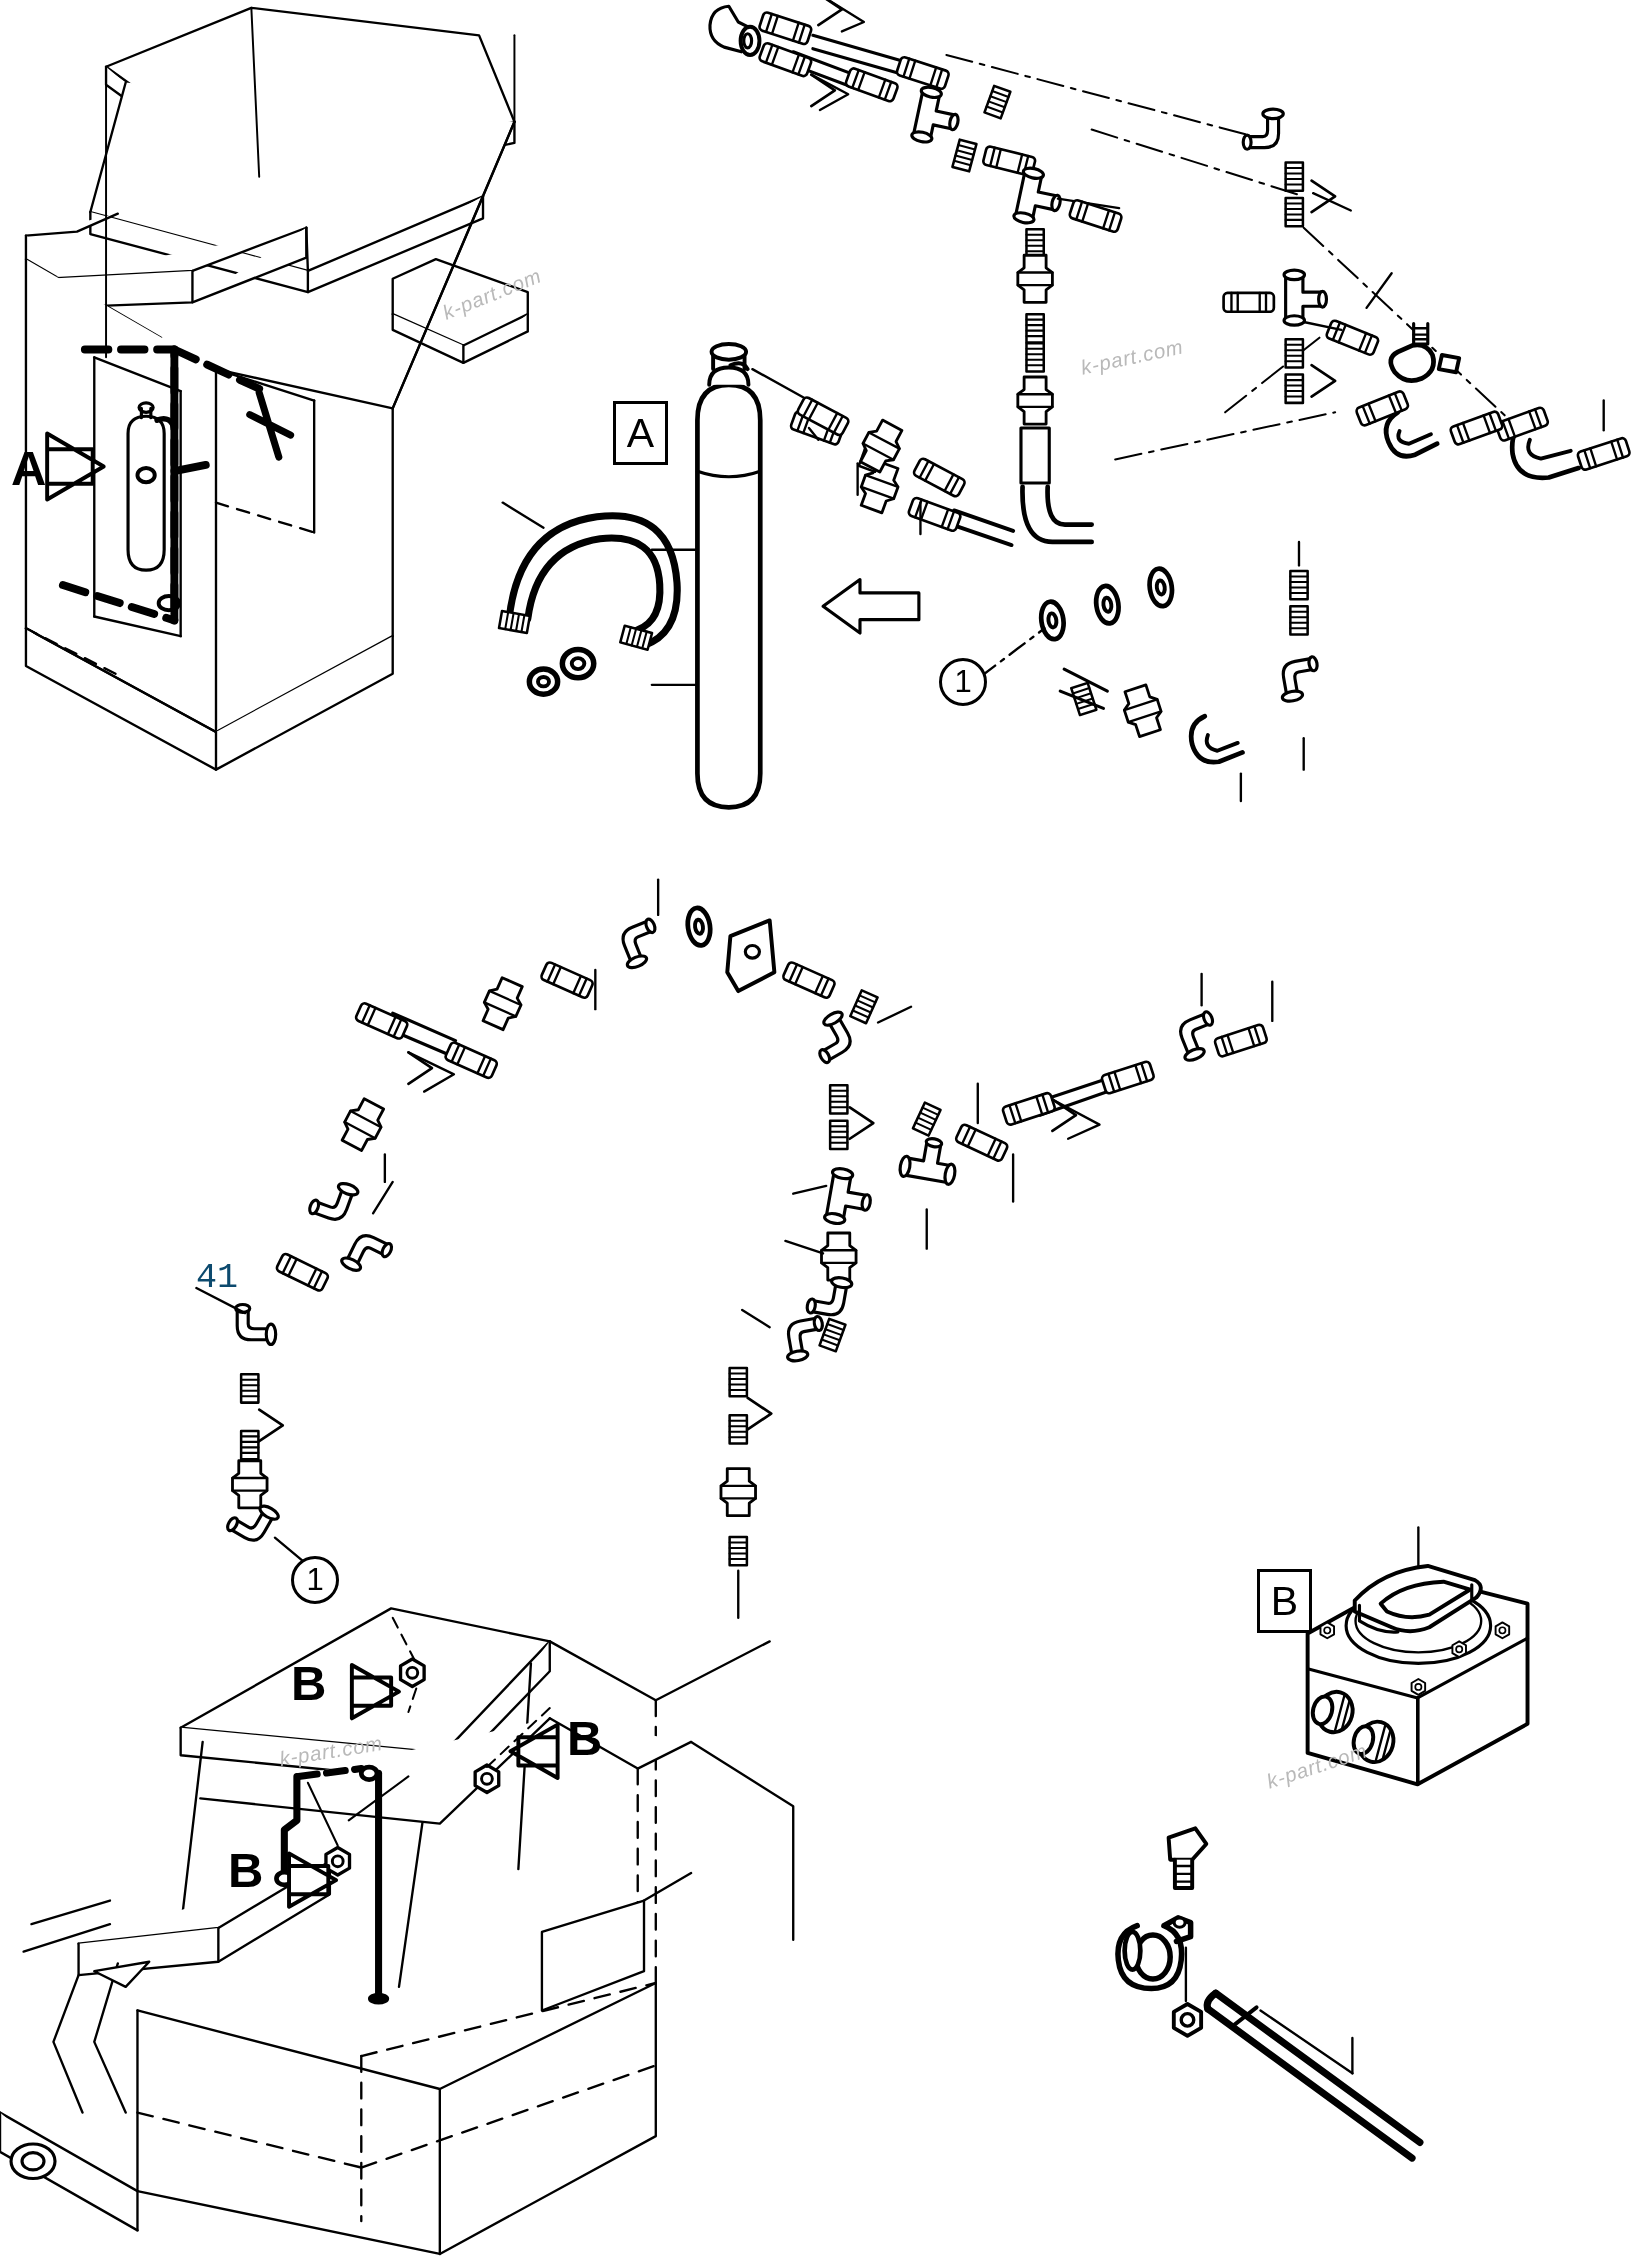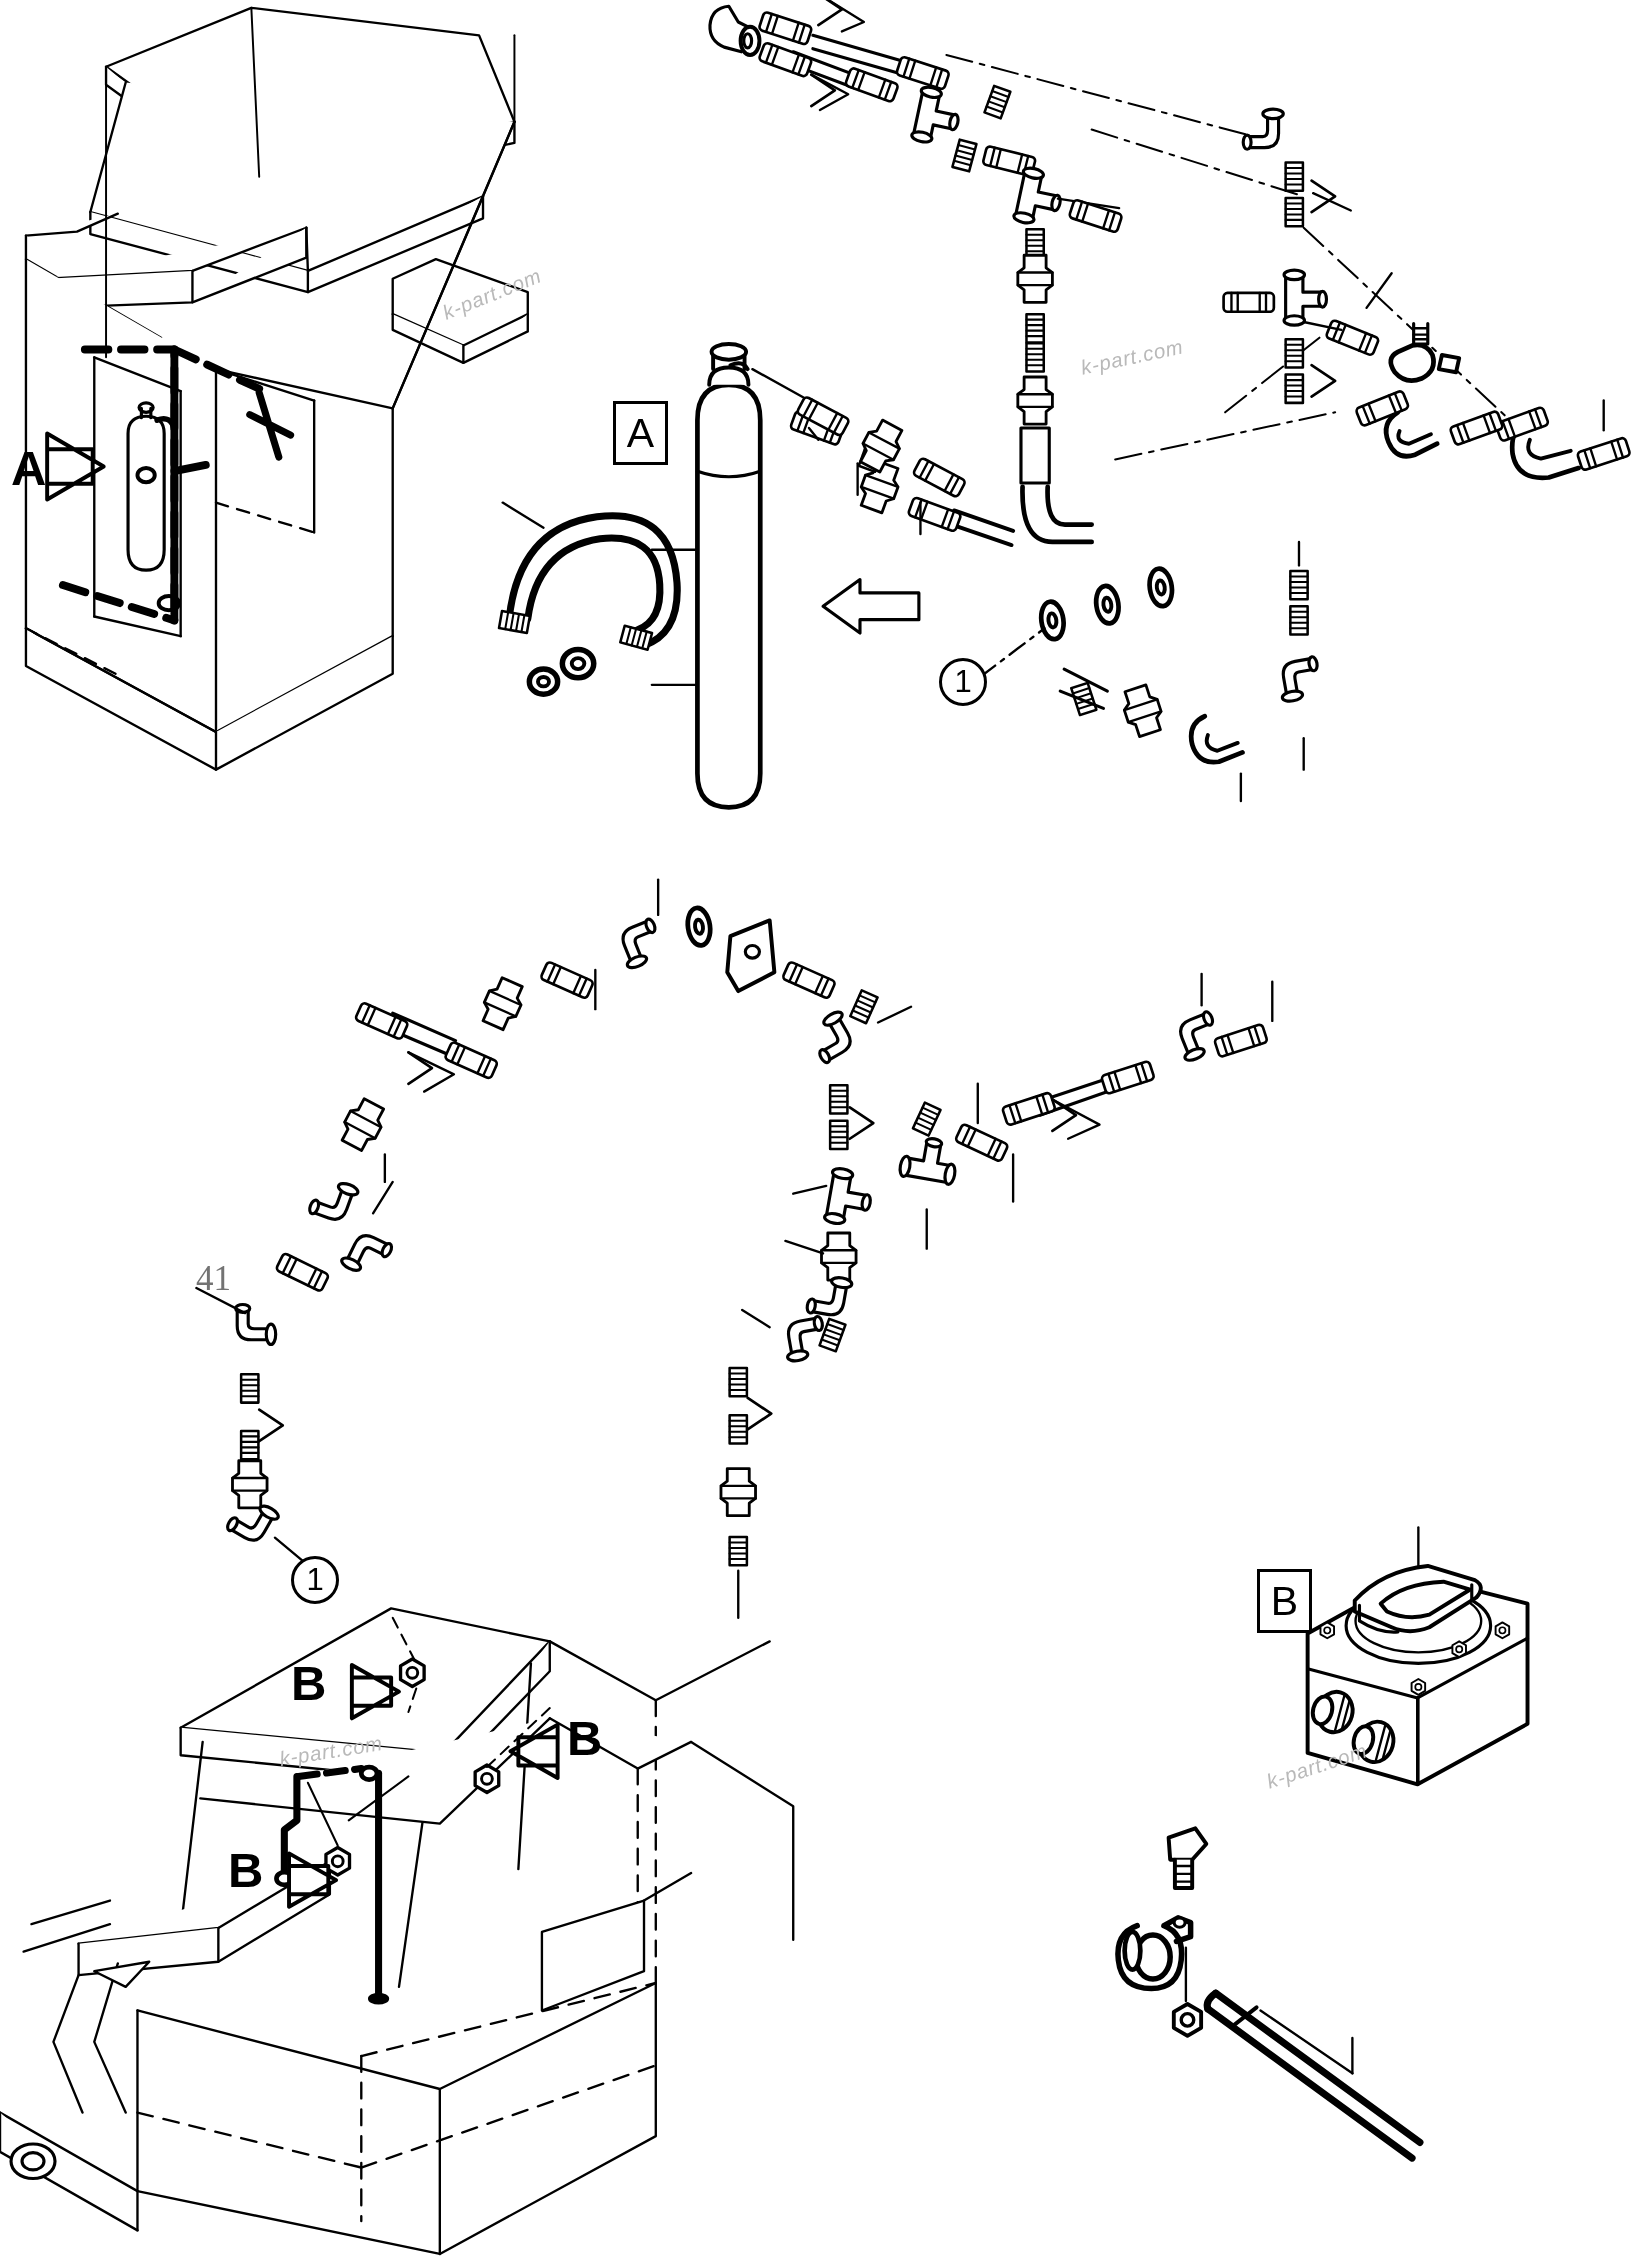--- a/index.html
+++ b/index.html
@@ -25,22 +25,22 @@
     position:absolute;
     font-size:49px;
     font-weight:700;
     font-family:"Liberation Sans",sans-serif;
     color:#000;
     line-height:1;
   }
   .num-lbl{
     position:absolute;
     font-size:35px;
-    font-family:Liberation Serif, serif;
-    color:#737373;
+    font-family:Liberation Mono, monospace;
+    color:#0c4a6e;
     line-height:1;
   }
   .callout{
     position:absolute;
     border:3.1px solid #000;
     border-radius:50%;
     background:#fff;
     display:flex;align-items:center;justify-content:center;
     font-size:31px;
     font-family:"Liberation Sans",sans-serif;

